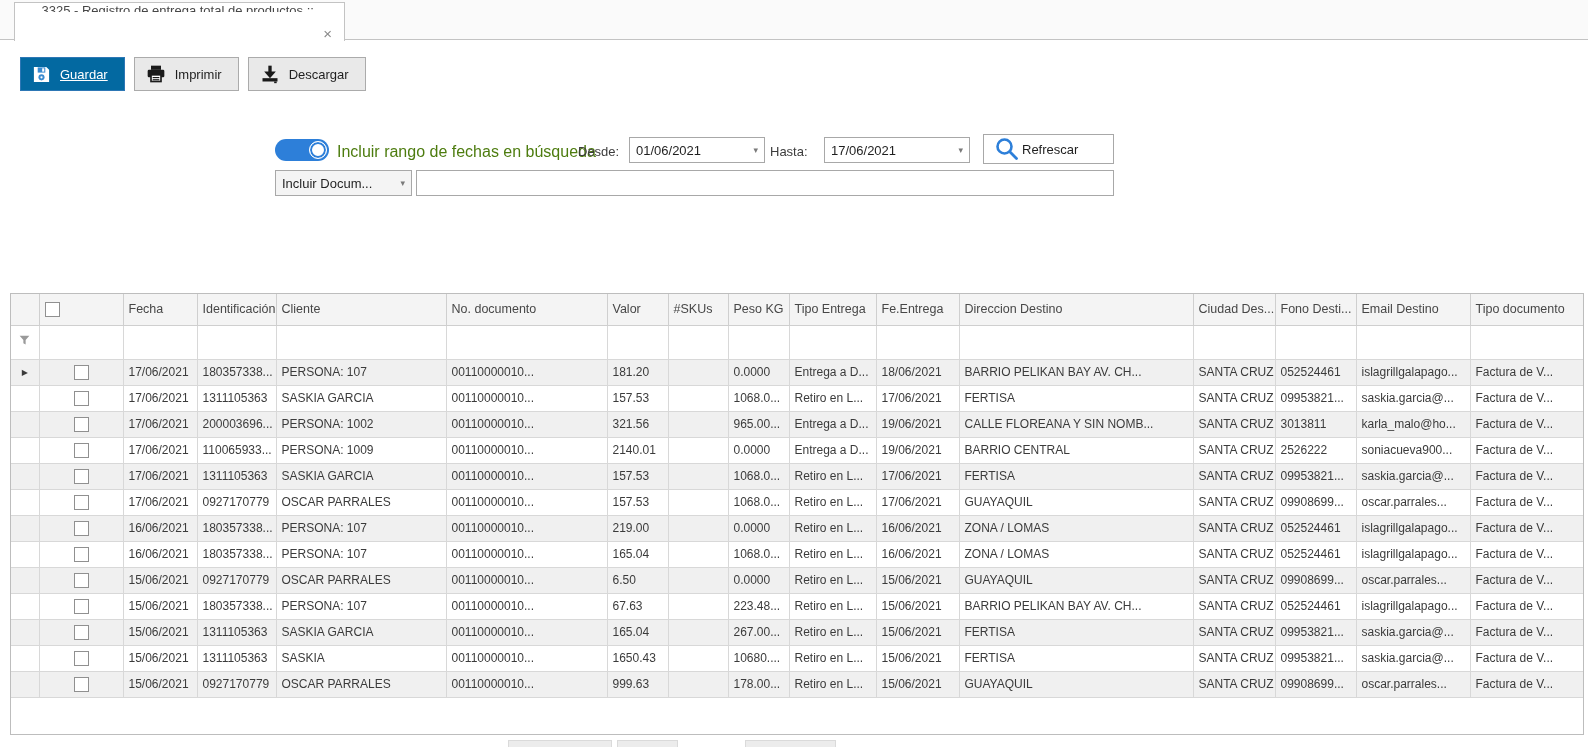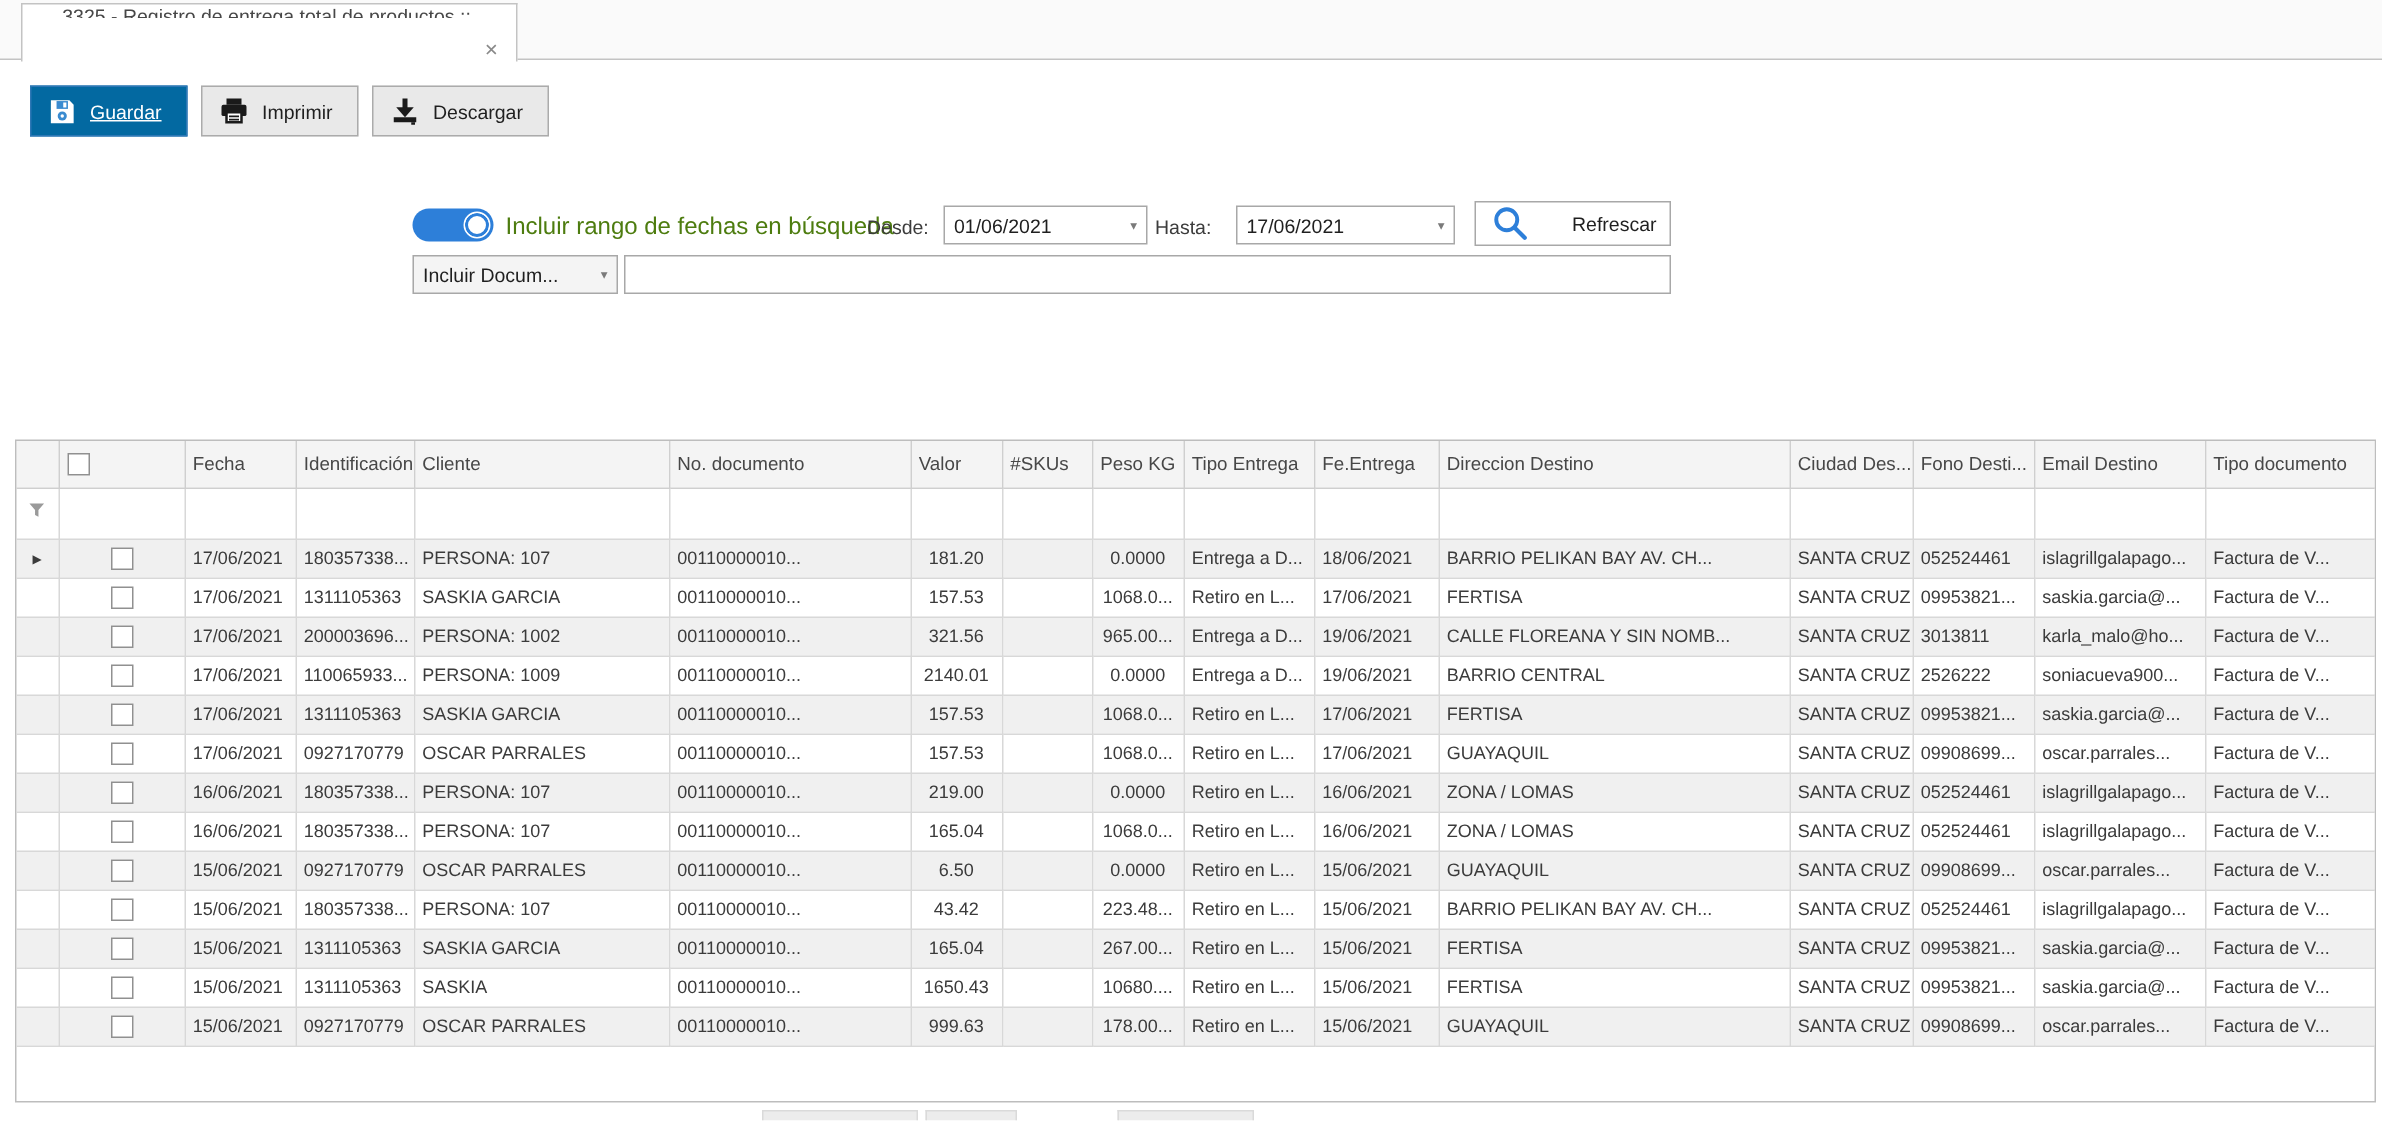--- a/index.html
+++ b/index.html
@@ -22,39 +22,39 @@
   
   .toggle { position:absolute; left:275px; top:139px; width:54px; height:22px; background:#2d7fd9; border-radius:11px; }
   .toggle .knob { position:absolute; top:2px; right:2px; width:18px; height:18px; background:#ffffff; border-radius:50%; box-shadow:inset 0 0 0 2px #2d7fd9; border:1px solid #ffffff; }
   .toggle-label { position:absolute; left:337px; top:143px; font-size:16px; color:#4d7c0f; }
   .lbl-desde { position:absolute; left:578px; top:144px; font-size:13px; color:#3c3c3c; }
   .lbl-hasta { position:absolute; left:770px; top:144px; font-size:13px; color:#3c3c3c; }
   .combo { position:absolute; height:26px; background:#ffffff; border:1px solid #a8a8a8; display:flex; align-items:center; font-size:13px; color:#1f1f1f; padding:0 6px; }
   .combo .arrow { margin-left:auto; color:#7a7a7a; font-size:9px; padding-left:6px; }
   .combo-desde { left:629px; top:137px; width:136px; }
   .combo-hasta { left:824px; top:137px; width:146px; }
-  .refresh-box { position:absolute; left:983px; top:134px; width:131px; height:30px; background:#ffffff; border:1px solid #a8a8a8; display:flex; align-items:center; padding:0 10px; gap:28px; }
+  .refresh-box { position:absolute; left:983px; top:134px; width:131px; height:30px; background:#ffffff; border:1px solid #a8a8a8; display:flex; align-items:center; padding:0 10px; gap:2px; }
   .refresh-box span { font-size:13px; color:#1f1f1f; }
   .combo-field { left:275px; top:170px; width:137px; background:#f4f4f4; }
   .combo-field span:first-child { white-space:nowrap; overflow:hidden; }
   .search-input { position:absolute; left:416px; top:170px; width:698px; height:26px; border:1px solid #a8a8a8; background:#ffffff; font-size:13px; padding:0 6px; font-family:"Liberation Sans", sans-serif; }
 
   
   .grid { position:absolute; left:10px; top:293px; width:1574px; height:442px; border:1px solid #bdbdbd; background:#ffffff; }
   .group-panel { height:36px; background:#efefef; border-bottom:1px solid #c6c6c6; display:flex; align-items:center; padding-left:13px; font-size:12.5px; color:#595959; }
   table.gridtbl { border-collapse:collapse; table-layout:fixed; width:1572px; }
   .gcell { border:1px solid #d8d8d8; border-top:none; overflow:hidden; white-space:nowrap; font-size:12px; padding:0 5px; vertical-align:middle; }
   .gcell:first-child { border-left:none; }
   .gcell:last-child { border-right:none; }
   tr.hdr .gcell { height:31px; background:#f4f4f4; color:#474747; font-weight:normal; text-align:left; font-size:12.5px; border-color:#cfcfcf; }
   tr.flt .gcell { height:34px; background:#ffffff; }
   tr.drow .gcell { height:26px; color:#3b3b3b; }
   tr.drow.odd .gcell { background:#f0f0f0; }
   tr.drow.even .gcell { background:#ffffff; }
-  .gcell.r { text-align:center; }
+  .gcell.r { text-align:left; }
   .checkbox { display:inline-block; width:15px; height:15px; background:#ffffff; border:1px solid #909090; vertical-align:middle; }
   .cbcell { text-align:center; }
   .indcell { text-align:center; color:#2b2b2b; font-size:8px; padding:0; }
   .fltfunnel { text-align:center; padding:0; }
 
   
   .sliver { position:absolute; top:740px; height:8px; background:#ececec; border:1px solid #dadada; border-bottom:none; }
   .sliver-1 { left:508px; width:104px; }
   .sliver-2 { left:617px; width:61px; }
   .sliver-3 { left:745px; width:91px; }
@@ -367,21 +367,21 @@
             <td class="gcell">oscar.parrales...</td>
             <td class="gcell">Factura de V...</td>
           </tr>
           <tr class="drow even">
             <td class="gcell indcell"></td>
             <td class="gcell cbcell"><span class="checkbox"></span></td>
             <td class="gcell">15/06/2021</td>
             <td class="gcell">180357338...</td>
             <td class="gcell">PERSONA: 107</td>
             <td class="gcell">00110000010...</td>
-            <td class="gcell r">43.42</td>
+            <td class="gcell r">67.63</td>
             <td class="gcell"></td>
             <td class="gcell r">223.48...</td>
             <td class="gcell">Retiro en L...</td>
             <td class="gcell">15/06/2021</td>
             <td class="gcell">BARRIO PELIKAN BAY AV. CH...</td>
             <td class="gcell">SANTA CRUZ</td>
             <td class="gcell">052524461</td>
             <td class="gcell">islagrillgalapago...</td>
             <td class="gcell">Factura de V...</td>
           </tr>

